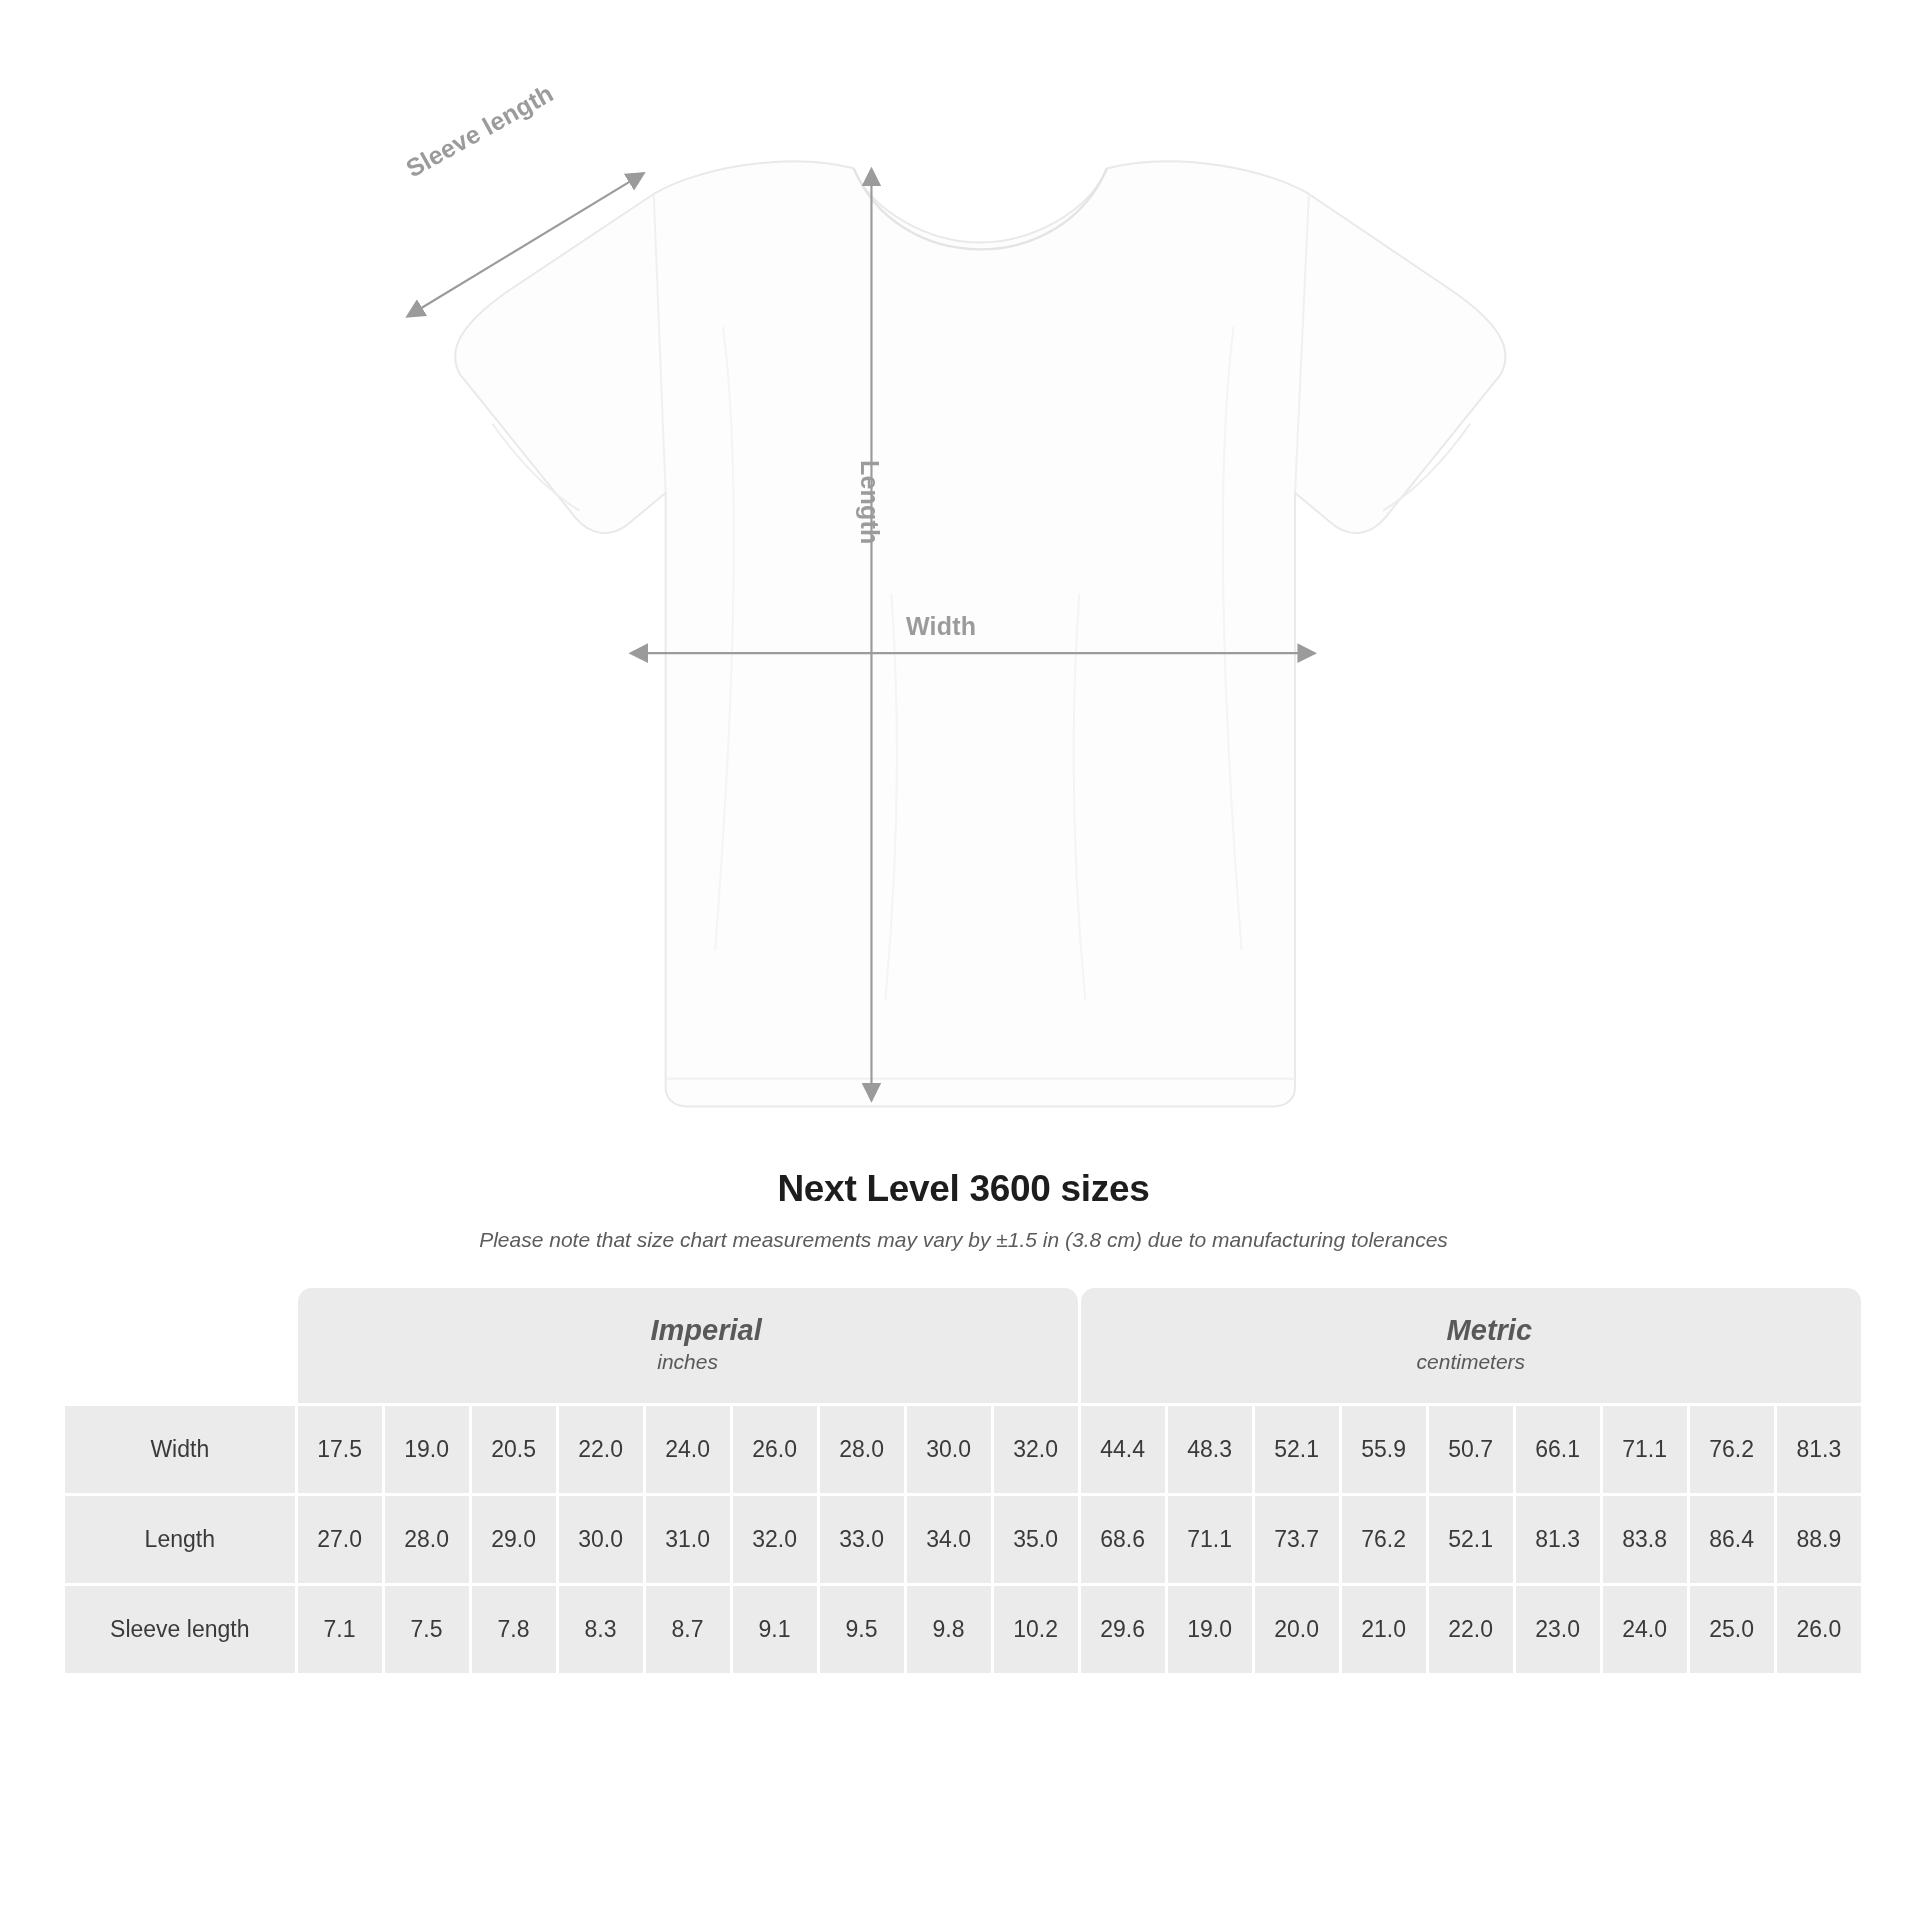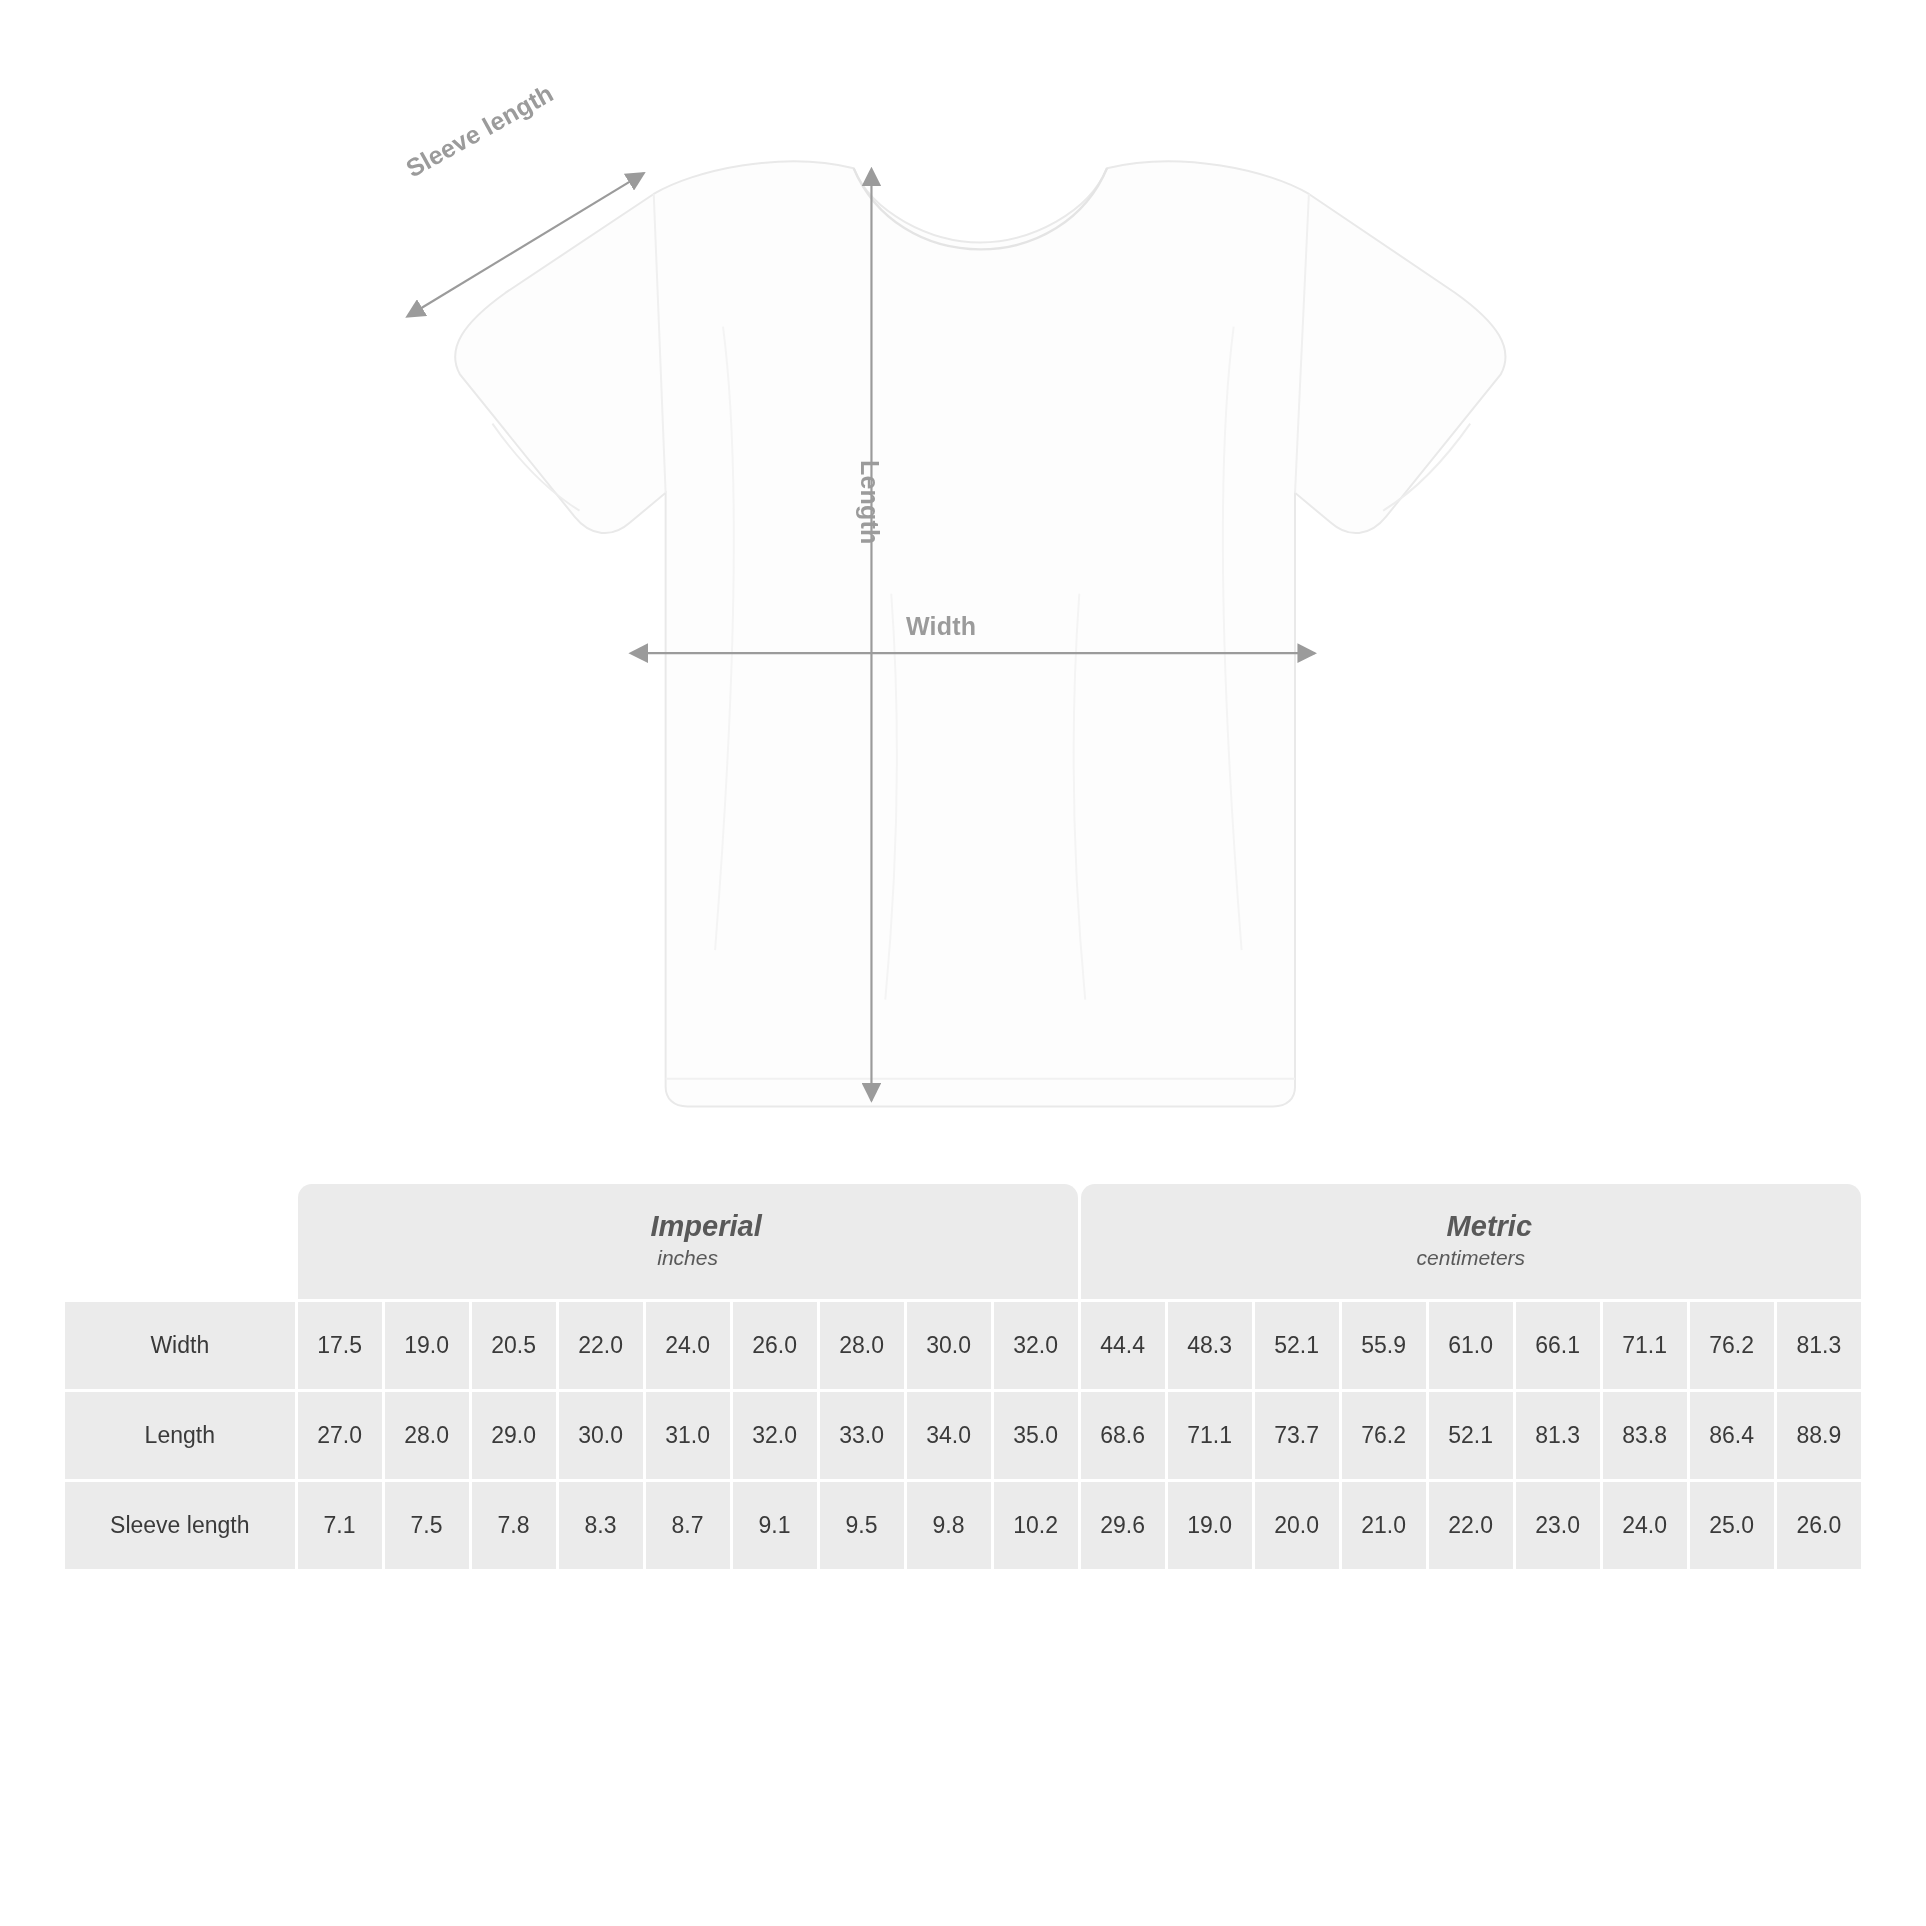--- a/index.html
+++ b/index.html
@@ -193,20 +193,24 @@
 
         <line x1="652" y1="660" x2="1328" y2="660" marker-start="url(#arrTail)" marker-end="url(#arrHead)"></line>
       </g>
     </svg>
 
     <div class="dim-label sleeve">Sleeve length</div>
     <div class="dim-label length">Length</div>
     <div class="dim-label width">Width</div>
   </div>
 
+  <div class="title-block">
+    <h1 class="chart-title">Next Level 3600 sizes</h1>
+    <div class="chart-note">Please note that size chart measurements may vary by ±1.5 in (3.8 cm) due to manufacturing tolerances</div>
+  </div>
 
   <div class="table-wrap">
     <table class="size-table">
       <colgroup>
         <col class="col-label">
         <col class="col-narrow">
           <col class="col-narrow">
           <col class="col-narrow">
         <col class="col-narrow">
           <col class="col-narrow">
@@ -246,21 +250,21 @@
           <td>22.0</td>
           <td>24.0</td>
           <td>26.0</td>
           <td>28.0</td>
           <td>30.0</td>
           <td>32.0</td>
           <td>44.4</td>
           <td>48.3</td>
           <td>52.1</td>
           <td>55.9</td>
-          <td>61.0</td>
+          <td>50.7</td>
           <td>66.1</td>
           <td>71.1</td>
           <td>76.2</td>
           <td>81.3</td>
         </tr>
         <tr>
           <td class="row-label">Length</td>
           <td>27.0</td>
           <td>28.0</td>
           <td>29.0</td>

